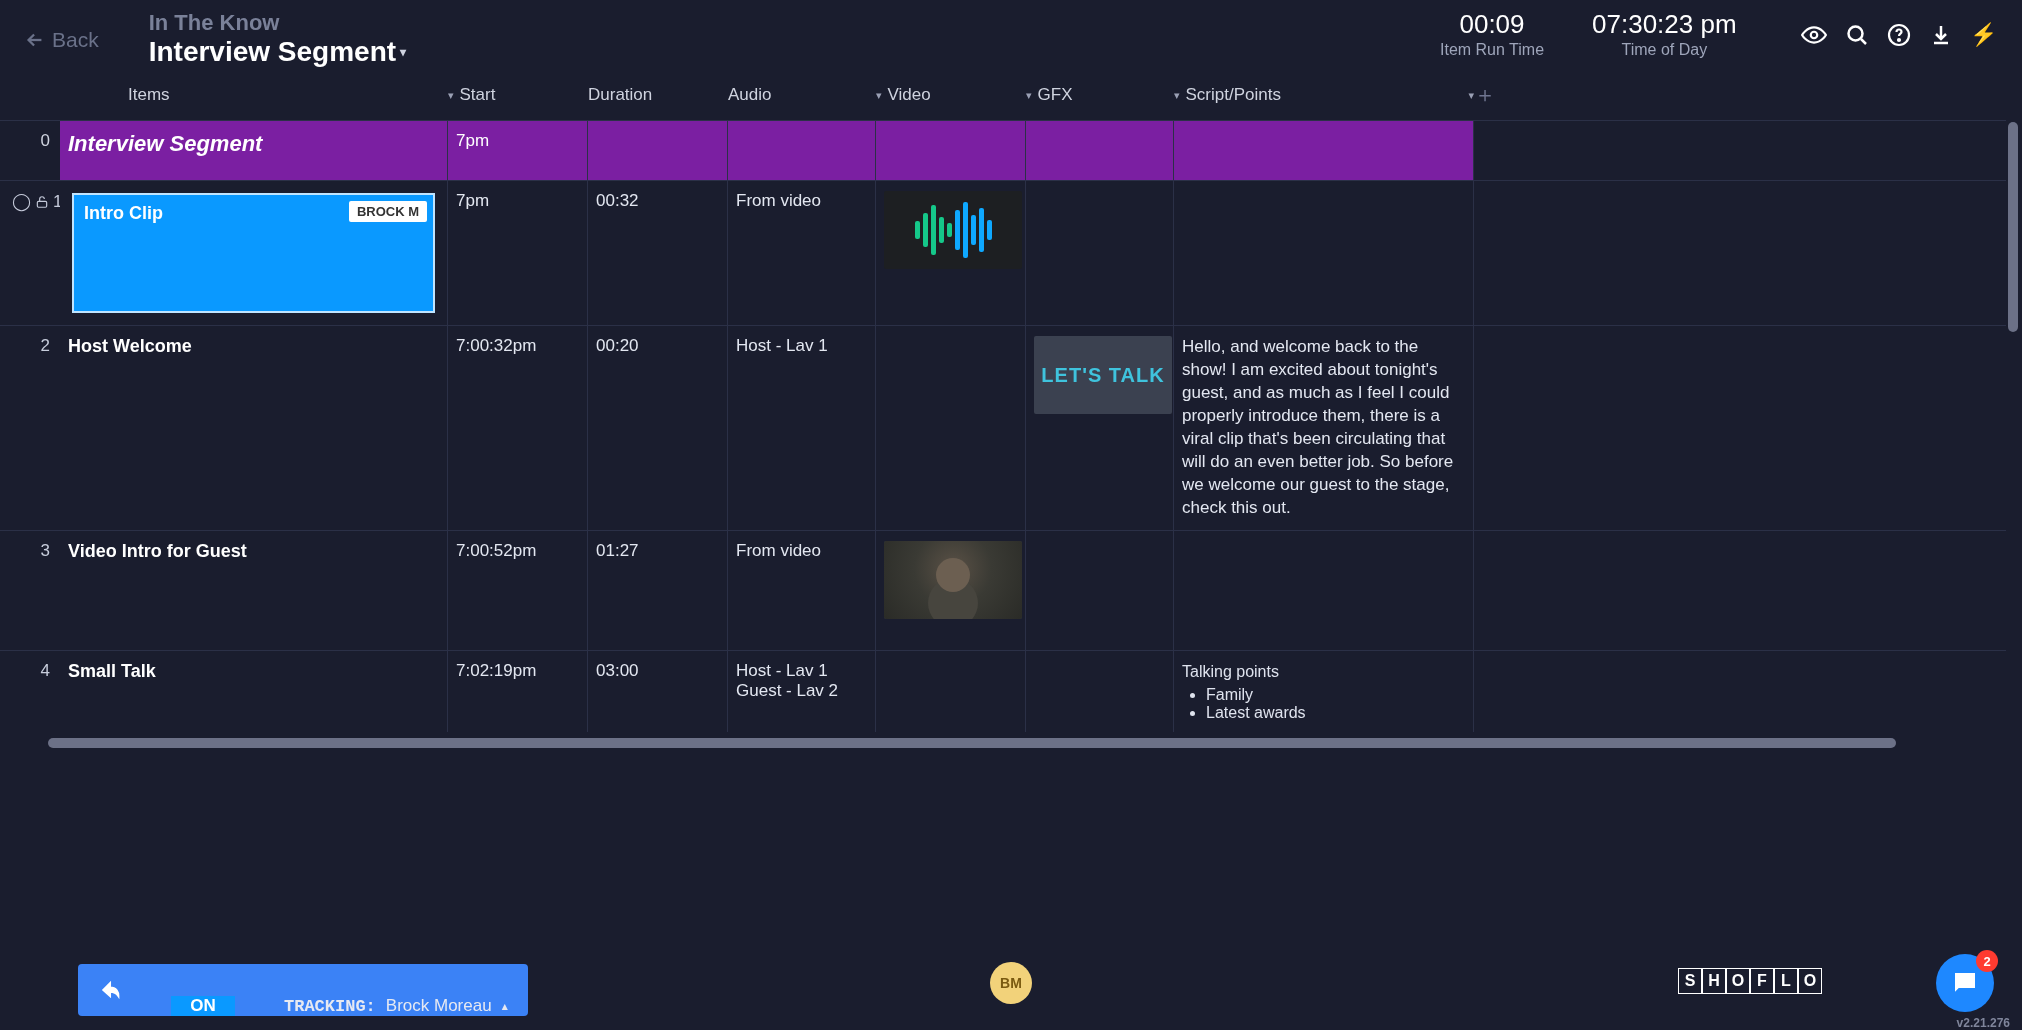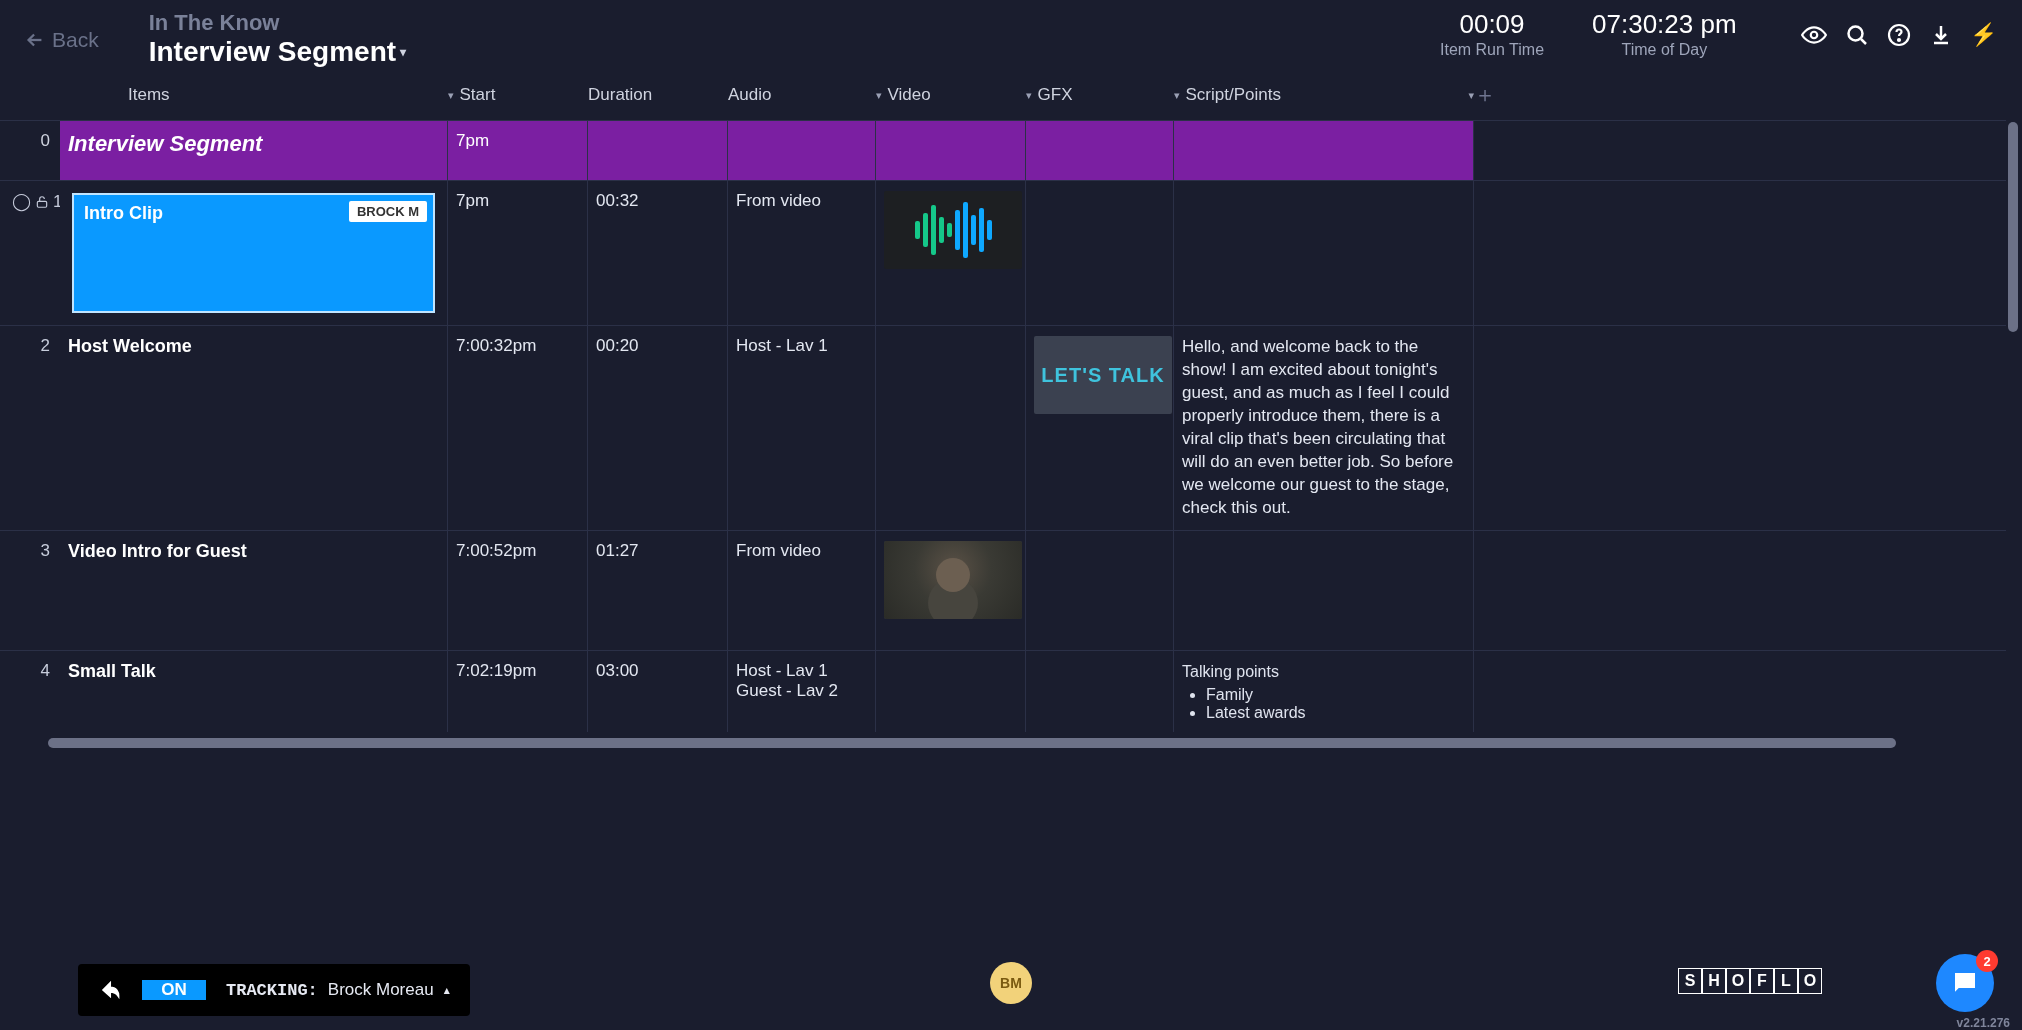--- a/index.html
+++ b/index.html
@@ -221,24 +221,25 @@
     
     .footer {
       display:flex;
       align-items:center;
       padding: 14px 24px 14px 78px;
       gap: 0;
       position:relative;
     }
     .footer-left {
       display:flex;
-      background:#000000;
+      background:#3b82f6;
       border-radius:4px;
       overflow:hidden;
-      align-items:center;
+      align-items:flex-end;
+      gap:29px;
     }
     .icon-btn {
       width:64px; height:52px;
       display:flex; align-items:center; justify-content:center;
       color:#fff;
       cursor:pointer;
     }
     .on-btn {
       background:#0a99ff;
       color:#fff;

